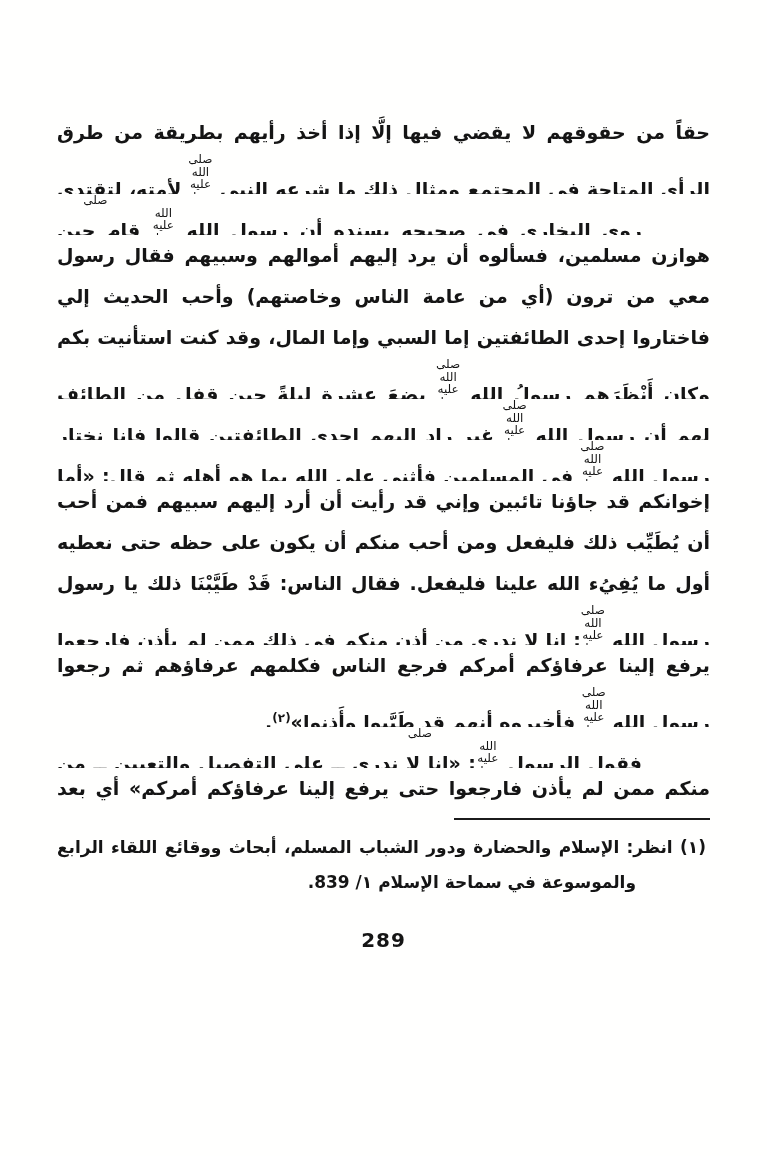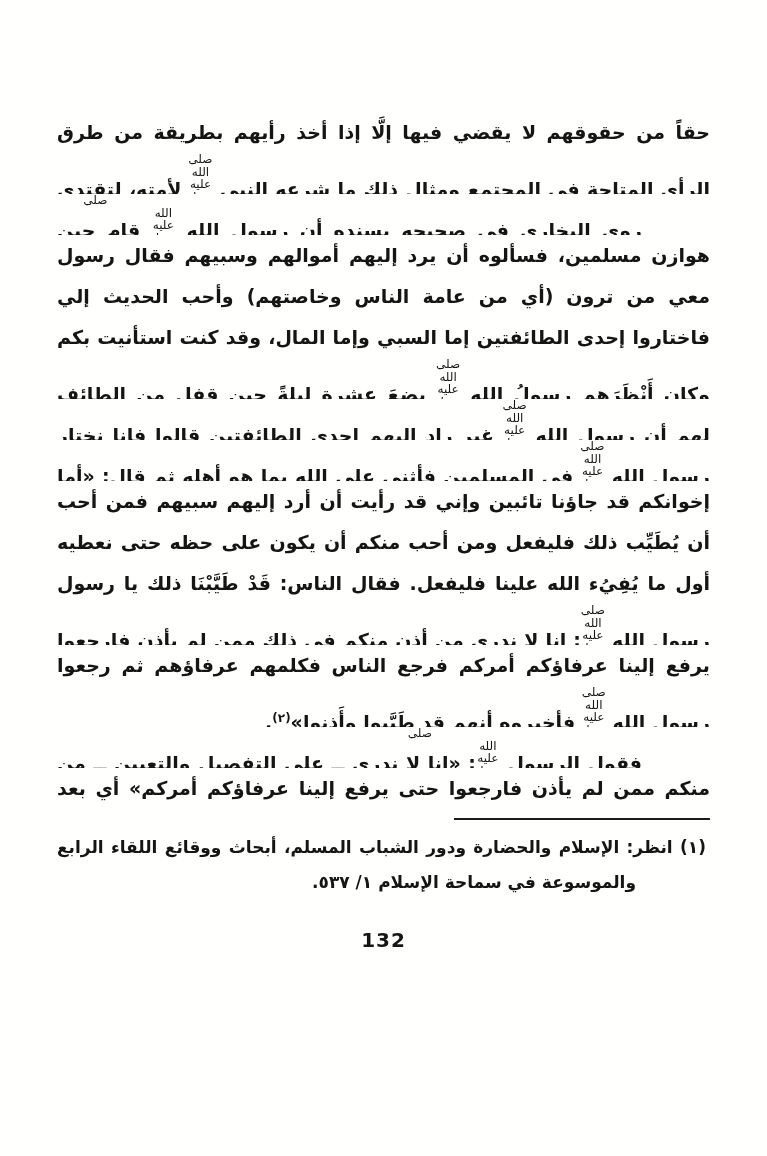--- a/index.html
+++ b/index.html
@@ -48,18 +48,18 @@
     <div class="bl j">يرفع إلينا عرفاؤكم أمركم فرجع الناس فكلمهم عرفاؤهم ثم رجعوا إلى</div>
     <div class="bl end">رسول الله <span class="saw">صلى الله عليه وسلم</span> فأخبروه أنهم قد طَيَّبوا وأَذِنوا»<sup class="fnref">(٢)</sup>.</div>
     <div class="bl j ind">فقول الرسول <span class="saw">صلى الله عليه وسلم</span>: «إنا لا ندري ــ على التفصيل والتعيين ــ من أذن</div>
     <div class="bl j">منكم ممن لم يأذن فارجعوا حتى يرفع إلينا عرفاؤكم أمركم» أي بعد التعرف</div>
   </main>
 
   <div class="fnsep"></div>
 
   <section>
     <div class="fl f-full">(١) انظر: الإسلام والحضارة ودور الشباب المسلم، أبحاث ووقائع اللقاء الرابع للندوة</div>
-    <div class="fl f-deep">والموسوعة في سماحة الإسلام ١/ ٥٣٧.</div>
+    <div class="fl f-deep">والموسوعة في سماحة الإسلام ١/ 839.</div>
   </section>
 
-  <footer class="pagenum">132</footer>
+  <footer class="pagenum">289</footer>
 
 </div>
 
 </body></html>

